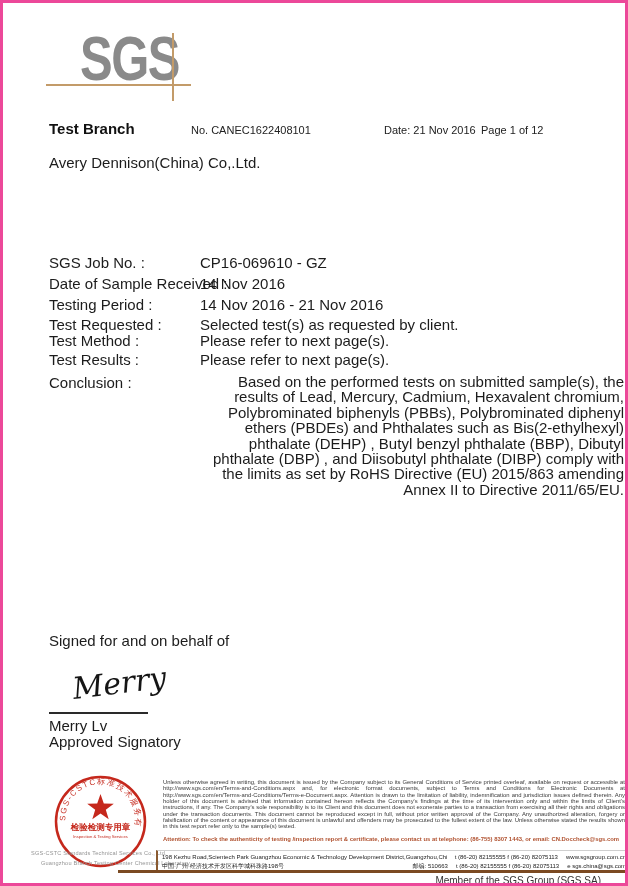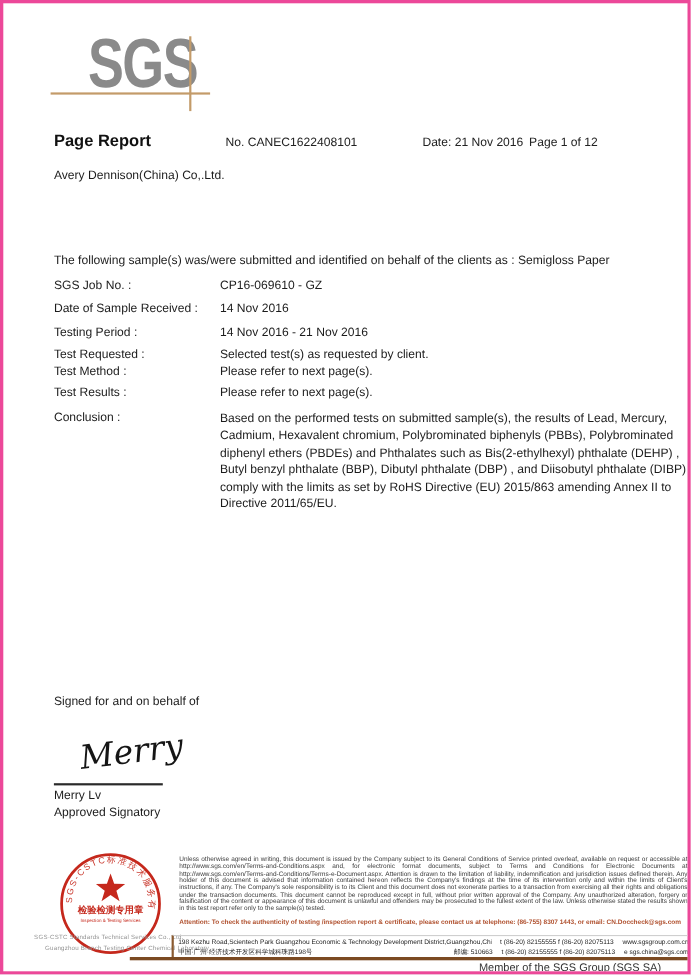--- a/index.html
+++ b/index.html
@@ -12,24 +12,24 @@
   
   .logo-text{
     left:77px;top:23px;font-size:68px;font-weight:bold;color:#8a8a8a;
     line-height:1;letter-spacing:-2px;transform:scale(0.72,0.93);transform-origin:left top;
   }
   .logo-hline{left:43px;top:81px;width:145px;height:2px;background:#c39b69;}
   .logo-vline{left:169px;top:30px;width:2px;height:68px;background:#c39b69;}
   
   .doc-title{left:46px;top:117px;font-size:15px;font-weight:bold;color:#111;}
   .meta{font-size:11px;color:#222;}
-  .report-no{left:202px;top:121px;text-align:center;}
+  .report-no{left:188px;top:121px;text-align:center;}
   .report-date{left:345px;top:121px;padding-left:36px;}
   .report-page{left:478px;top:121px;}
-  .body-text{font-size:11px;color:#1c1c1c;}
+  .body-text{font-size:15px;color:#1c1c1c;text-align:right;}
   .client-name{left:46px;top:151px;}
   .client-address{left:46px;top:172px;}
   .sample-line{left:46px;top:228px;}
   .field-label{left:46px;}
   .field-value{left:197px;}
   .conclusion-text{left:197px;top:371px;width:424px;line-height:15.4px;}
   .signed-1{left:46px;top:601px;margin-top:28px;}
   .signed-2{left:46px;top:615px;}
   .sig-svg{left:55px;top:662px;width:130px;height:48px;}
   .sig-line{left:46px;top:709px;width:99px;height:2px;background:#2a2a2a;}
@@ -52,28 +52,27 @@
 </style>
 </head>
 <body>
 
 <div class="page">
 
   <div class="abs logo-text">SGS</div>
   <div class="abs logo-hline"></div>
   <div class="abs logo-vline"></div>
 
-  <div class="abs doc-title">Page Report</div>
+  <div class="abs doc-title">Test Branch</div>
   <div class="abs meta report-no">No. CANEC1622408101</div>
   <div class="abs meta report-date">Date: 21 Nov 2016</div>
   <div class="abs meta report-page">Page 1 of 12</div>
 
   <div class="abs body-text client-name">Avery Dennison(China) Co,.Ltd.</div>
 
-  <div class="abs body-text sample-line">The following sample(s) was/were submitted and identified on behalf of the clients as : Semigloss Paper</div>
 
   <div class="abs body-text field-label" style="top:251px">SGS Job No. :</div>
   <div class="abs body-text field-value" style="top:251px">CP16-069610 - GZ</div>
 
   <div class="abs body-text field-label" style="top:272px">Date of Sample Received :</div>
   <div class="abs body-text field-value" style="top:272px">14 Nov 2016</div>
 
   <div class="abs body-text field-label" style="top:293px">Testing Period :</div>
   <div class="abs body-text field-value" style="top:293px">14 Nov 2016 - 21 Nov 2016</div>
 

